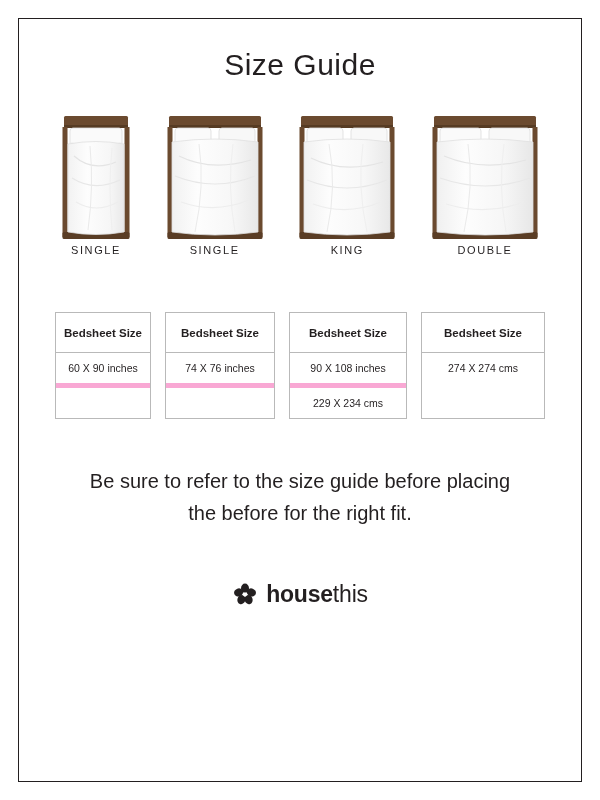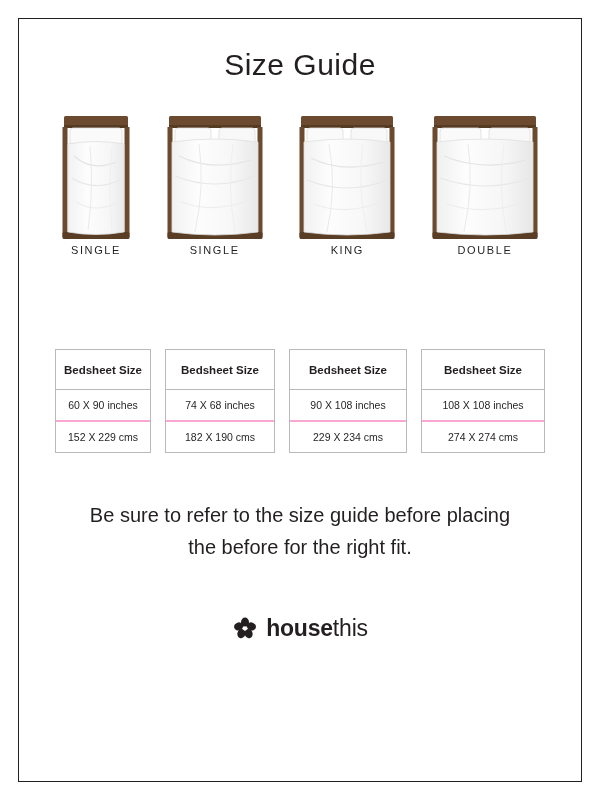--- a/index.html
+++ b/index.html
@@ -82,21 +82,21 @@
   .bed-label {
     margin-top: 0;
     font-size: 11px;
     letter-spacing: 1.6px;
     color: #231f20;
     text-align: center;
   }
 
   
   .cards {
-    margin-top: 93px;
+    margin-top: 56px;
     width: 490px;
     display: flex;
     justify-content: space-between;
     align-items: stretch;
   }
   .card {
     border: 1px solid #b9b9b9;
     box-sizing: border-box;
     background: #fff;
     display: flex;
@@ -112,21 +112,21 @@
     border-bottom: 1px solid #b9b9b9;
   }
   .card-row {
     padding: 9px 8px;
     font-size: 10.5px;
     text-align: center;
     color: #231f20;
     white-space: nowrap;
   }
   .card-row.div {
-    border-bottom: 2px solid #f9a8d4;
+    border-bottom: 5px solid #f9a8d4;
   }
 
   .footnote {
     margin-top: 46px;
     font-size: 20px;
     line-height: 1.6;
     text-align: center;
     color: #231f20;
     max-width: 430px;
   }
@@ -277,38 +277,35 @@
         <div class="bed-label">DOUBLE</div>
       </div>
 
     </div>
 
     <div class="cards">
 
       <div class="card" style="width:96px">
         <div class="card-head">Bedsheet Size</div>
         <div class="card-row div">60 X 90 inches</div>
-        <div class="card-row">152 X 229 cms</div>
       </div>
 
       <div class="card" style="width:110px">
         <div class="card-head">Bedsheet Size</div>
-        <div class="card-row div">74 X 68 inches</div>
-        <div class="card-row">182 X 190 cms</div>
+        <div class="card-row div">74 X 76 inches</div>
       </div>
 
       <div class="card" style="width:118px">
         <div class="card-head">Bedsheet Size</div>
         <div class="card-row div">90 X 108 inches</div>
         <div class="card-row">229 X 234 cms</div>
       </div>
 
       <div class="card" style="width:124px">
         <div class="card-head">Bedsheet Size</div>
-        <div class="card-row div">108 X 108 inches</div>
         <div class="card-row">274 X 274 cms</div>
       </div>
 
     </div>
 
     <div class="footnote">
       <span>Be sure to refer to the size guide before placing</span><br>
       <span>the before for the right fit.</span>
     </div>
 

